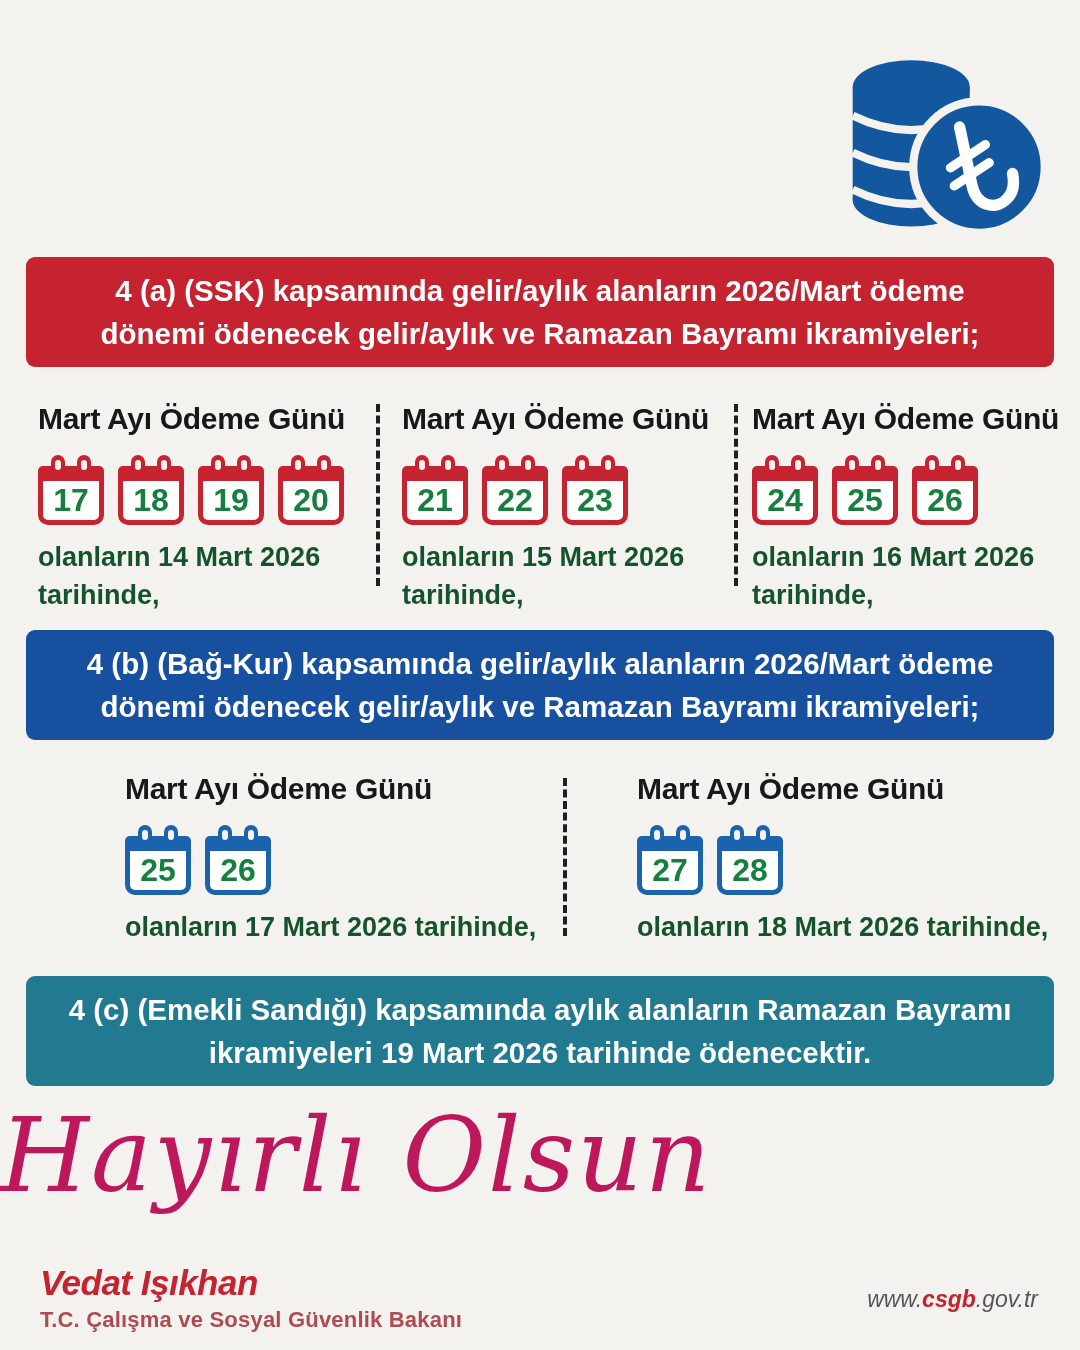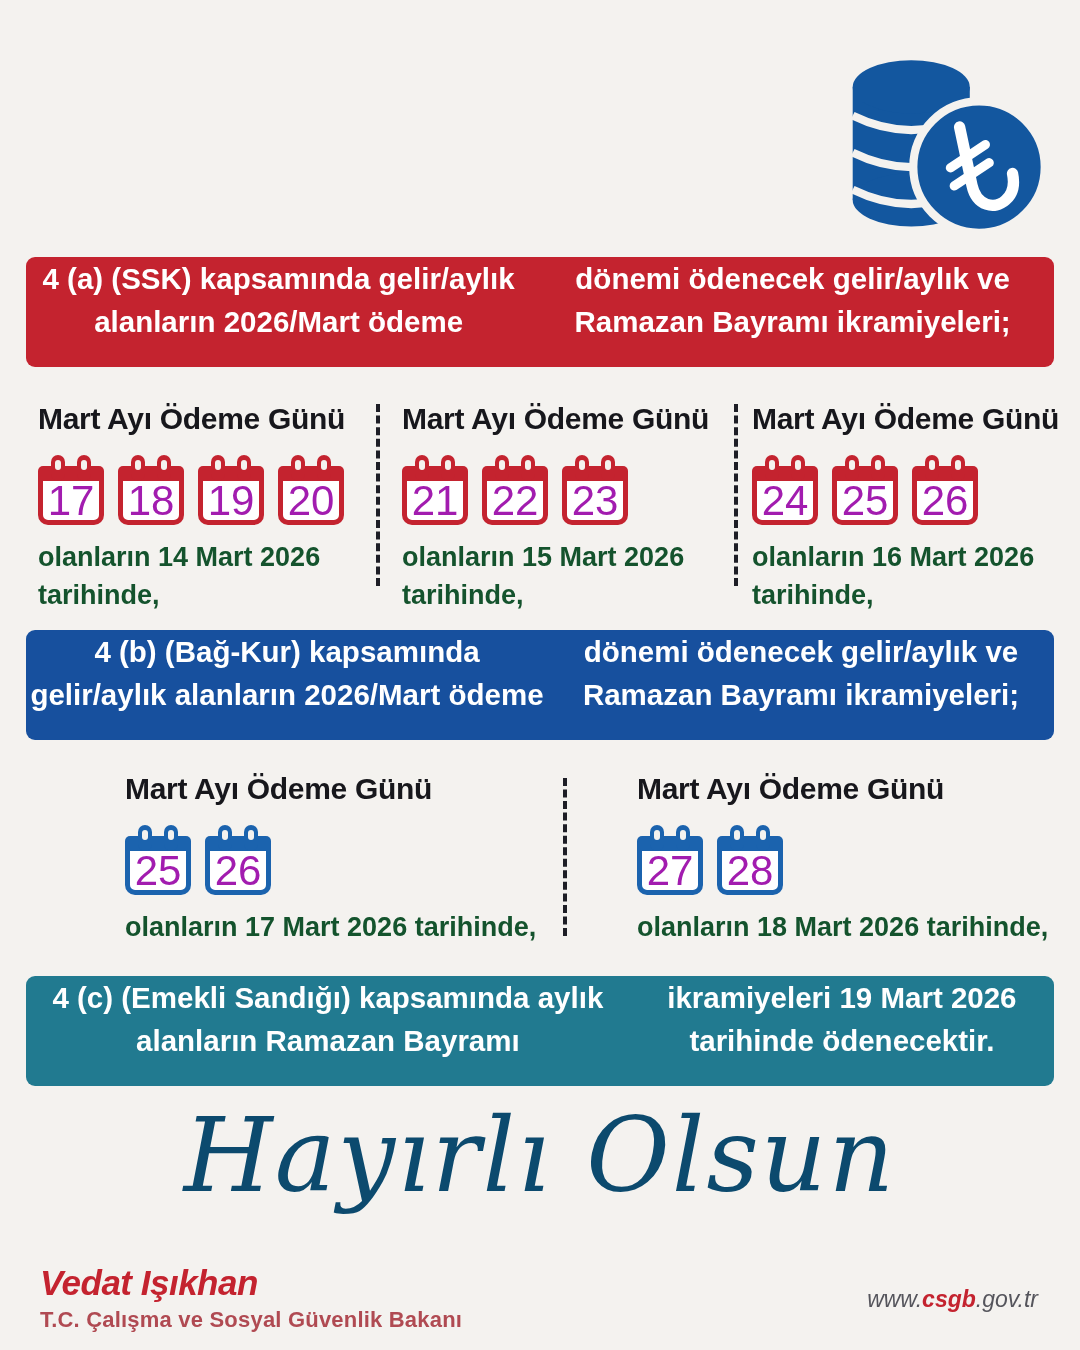--- a/index.html
+++ b/index.html
@@ -14,21 +14,21 @@
     background:var(--paper);overflow:hidden;
     font-family:"Liberation Sans",sans-serif;color:var(--ink);
   }
   
   .title{position:absolute;left:38px;top:84px;font-size:45px;font-weight:800;
     color:var(--red);line-height:1.32;letter-spacing:-0.5px}
   .title .tl{display:block}
   .money-icon{position:absolute;left:835px;top:52px;width:210px;height:190px}
   
   .banner{position:absolute;left:26px;width:1028px;border-radius:9px;
-    display:flex;flex-direction:row;justify-content:center;text-align:center;
+    display:flex;flex-direction:column;justify-content:center;text-align:center;
     color:#fff;font-weight:700;font-size:29.5px;line-height:1.46}
   .banner.a{top:257px;height:110px;background:var(--red)}
   .banner.b{top:630px;height:110px;background:var(--blue)}
   .banner.c{top:976px;height:110px;background:var(--teal)}
   
   .section-a{position:absolute;left:38px;top:402px;width:1012px;height:188px}
   .section-b{position:absolute;left:0;top:772px;width:1080px;height:170px}
   .col{position:absolute;top:0}
   .sa-c1{left:0;width:338px}
   .sa-c2{left:364px;width:330px}
@@ -40,38 +40,38 @@
   .sa-d2{left:696px;top:2px;height:182px}
   .sb-d{left:563px;top:6px;height:158px}
   .colhead{font-size:30px;font-weight:800;color:#17171c;white-space:nowrap;letter-spacing:-0.3px}
   
   .chips{display:flex;gap:14px;margin-top:17px}
   .cal{position:relative;width:66px;height:59px;background:#fff;
     border:5px solid var(--c);border-radius:10px;margin-top:13px;flex:0 0 auto}
   .cal::before{content:"";position:absolute;left:-5px;top:-5px;
     width:calc(100% + 10px);height:15px;background:var(--c);border-radius:5px 5px 0 0}
   .cal .day{position:absolute;left:0;right:0;top:10px;bottom:0;display:flex;
-    align-items:center;justify-content:center;font-size:42px;font-weight:400;
-    font-style:normal;color:#a21caf}
+    align-items:center;justify-content:center;font-size:32px;font-weight:700;
+    font-style:normal;color:#15803d}
   .peg{position:absolute;top:-16px;width:14px;height:26px;background:var(--c);border-radius:7px}
   .peg::after{content:"";position:absolute;left:4px;top:5px;width:6px;height:10px;
     border-radius:3px;background:var(--paper)}
   .peg.pl{left:8px}.peg.pr{right:8px}
   .cal.red{--c:var(--cal-red)}
   .cal.blue{--c:var(--cal-blue)}
   
   .note{margin-top:14px;font-size:27px;line-height:1.4;color:#14532d}
   .note .nl{white-space:nowrap}
   .note .pre{font-weight:600}
   .note b{font-weight:800}
   .note.two b.suf{display:block}
   
-  .closing{position:absolute;left:0;top:1096px;width:100%;text-align:center;
+  .closing{position:absolute;left:0;top:1096px;width:100%;text-align:left;
     font-family:"DejaVu Serif","Liberation Serif",serif;font-style:italic;
-    font-size:102px;color:#0c4a6e;letter-spacing:2px}
+    font-size:102px;color:#be185d;letter-spacing:2px}
   .signature{position:absolute;left:40px;top:1262px;color:var(--red)}
   .sig-pre{font-style:italic;font-size:21px;font-weight:600}
   .sig-name{font-style:italic;font-size:35px;font-weight:800;letter-spacing:-0.5px;margin-top:1px}
   .sig-role{font-size:22px;margin-top:4px;color:#b04a52;letter-spacing:0.2px;font-weight:600}
   .website{position:absolute;right:42px;top:1286px;font-style:italic;font-size:23px;color:#55555c}
   .website b{color:var(--red);font-weight:700}
 </style>
 </head>
 <body>
 

